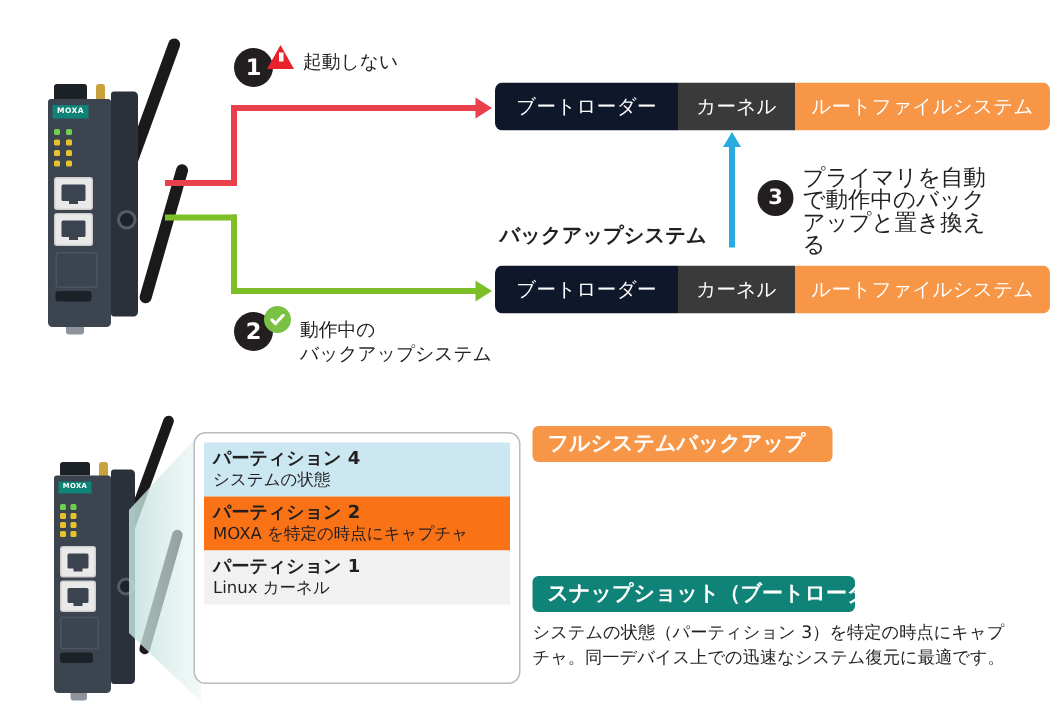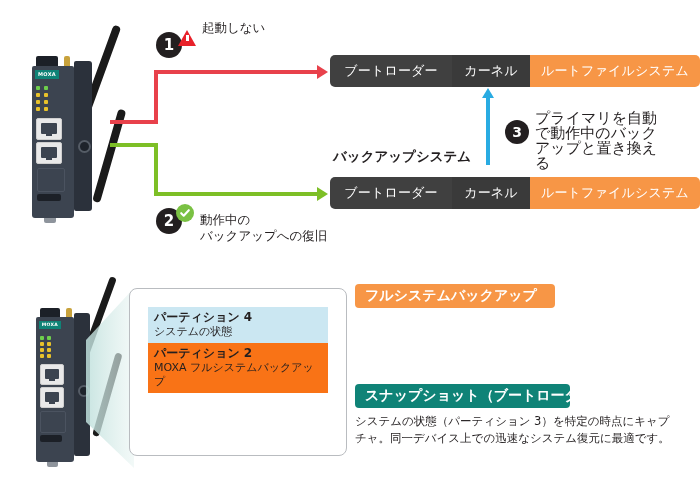--- a/index.html
+++ b/index.html
@@ -175,41 +175,41 @@
   }
   .seg {
     display: flex;
     align-items: center;
     justify-content: center;
     color: #ffffff;
     font-size: 13px;
     letter-spacing: .2px;
     white-space: nowrap;
   }
-  .seg-boot { background: #404040; font-family: Liberation Mono, monospace; }
+  .seg-boot { background: #0f172a; font-family: Liberation Mono, monospace; }
   .seg-kernel { background: #3a3a3a; }
   .seg-rootfs { background: #f79646; }
 
   .backup-label {
     position: absolute;
     font-size: 13.5px;
     font-weight: bold;
     color: #231f20;
     white-space: nowrap;
   }
 
   
   .wedge { position: absolute; }
 
   .partition-card {
     position: absolute;
     background: #ffffff;
     border: 1px solid #b9bcc0;
     border-radius: 8px;
-    padding: 18px;
+    padding: 6px;
     box-sizing: border-box;
   }
   .part-row {
     padding: 3px 6px 4px 6px;
     box-sizing: border-box;
   }
   .part-title {
     font-size: 12px;
     font-weight: bold;
     color: #231f20;
@@ -300,32 +300,32 @@
   <div class="line-v" style="left:154px; top:143px; width:4px; height:53px; background:#7DBF26;"></div>
   <div class="line-h" style="left:154px; top:192px; width:166px; height:4px; background:#7DBF26;"></div>
   <div class="arrow-head" style="left:317px; top:187px; border-top:7px solid transparent; border-bottom:7px solid transparent; border-left:11px solid #7DBF26;"></div>
 
   <div class="step-badge" style="left:156px; top:32px; width:26px; height:26px; font-size:15px;">
     <span>1</span>
   </div>
   <div class="warn-tri" style="left:178px; top:30px;">
       <i></i>
     </div>
-  <div class="step-text" style="left:202px; top:20px;">起動しない</div>
+  <div class="step-text" style="left:202px; top:33px;">起動しない</div>
 
   <div class="step-badge" style="left:156px; top:208px; width:26px; height:26px; font-size:15px;">
     <span>2</span>
   </div>
   <div class="check-circle" style="left:176px; top:204px; width:18px; height:18px;">
     <svg width="12" height="12" viewBox="0 0 12 12" aria-hidden="true">
       <path d="M2.2 6.2 L4.7 8.7 L9.8 3.2" stroke="#ffffff" stroke-width="2.1" fill="none" stroke-linecap="round" stroke-linejoin="round"></path>
     </svg>
   </div>
   <div class="step-text" style="left:200px; top:212px;">動作中の
-バックアップへの復旧</div>
+バックアップシステム</div>
 
   <div class="sysbar" style="left:330px; top:55px; width:370px;">
     <div class="seg seg-boot" style="width:122px;">ブートローダー</div>
     <div class="seg seg-kernel" style="width:78px;">カーネル</div>
     <div class="seg seg-rootfs" style="width:170px;">ルートファイルシステム</div>
   </div>
 
   <div class="line-v" style="left:486px; top:97px; width:4px; height:68px; background:#29ABE2;"></div>
   <div class="arrow-head" style="left:482px; top:88px; border-left:6px solid transparent; border-right:6px solid transparent; border-bottom:10px solid #29ABE2;"></div>
 
@@ -392,23 +392,27 @@
   <div class="partition-card" style="left:129px; top:288px; width:218px; height:168px;">
 
     <div class="part-row pc-blue">
       <div class="part-title">パーティション 4</div>
       <div class="part-sub">システムの状態</div>
     </div>
 
 
     <div class="part-row pc-mint">
       <div class="part-title">パーティション 2</div>
-      <div class="part-sub">MOXA フルシステムバックアップ</div>
-    </div>
-
+      <div class="part-sub">MOXA を特定の時点にキャプチャ</div>
+    </div>
+
+    <div class="part-row pc-gray">
+      <div class="part-title">パーティション 1</div>
+      <div class="part-sub">Linux カーネル</div>
+    </div>
   </div>
 
   <div class="feat-header fh-orange" style="left:355px; top:284px; width:200px;">フルシステムバックアップ</div>
 
   <div class="feat-header fh-teal" style="left:355px; top:384px; width:215px;">スナップショット（ブートローダー）</div>
   <div class="feat-body" style="left:355px; top:413px;">システムの状態（パーティション 3）を特定の時点にキャプチャ。同一デバイス上での迅速なシステム復元に最適です。</div>
 
 </div>
 
 </body></html>

